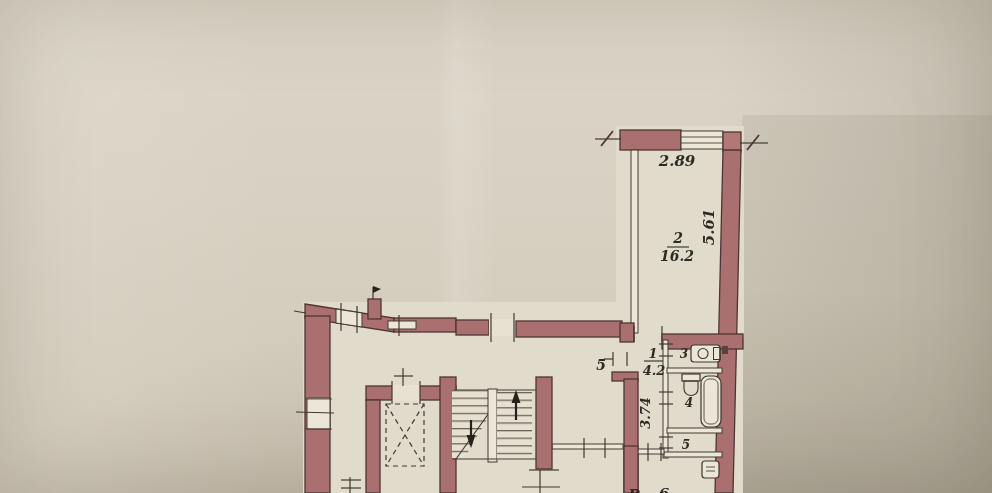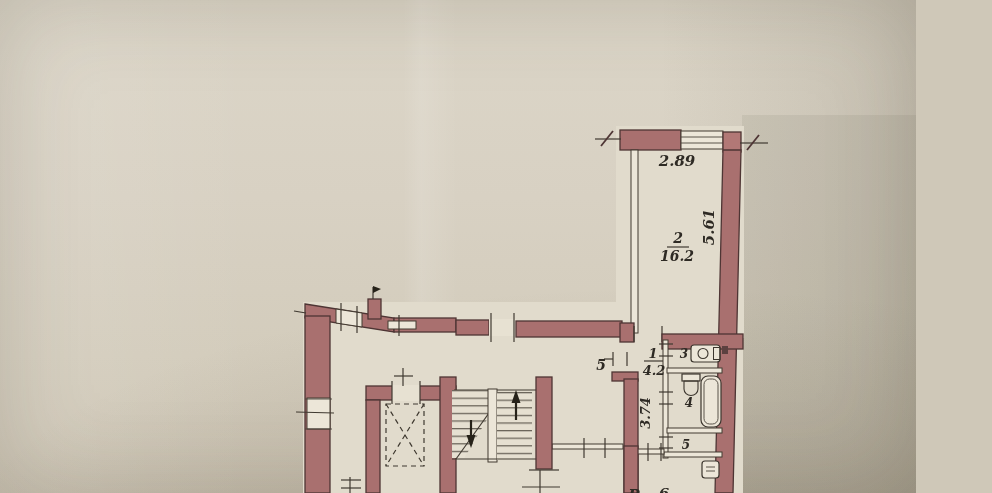--- a/index.html
+++ b/index.html
@@ -1,17 +1,17 @@
 <!DOCTYPE html>
 <html><head>
 <meta charset="utf-8">
 <style>
   html,body{margin:0;padding:0;background:#cfc8b8;}
   .scan{
-    position:relative;width:916px;height:493px;overflow:hidden;
+    position:relative;width:992px;height:493px;overflow:hidden;
     background:
       radial-gradient(130% 95% at 72% 115%, rgba(60,50,40,0.16), transparent 60%),
       linear-gradient(90deg, rgba(255,255,255,0.10), transparent 28%, transparent 44%, rgba(255,255,255,0.12) 46%, transparent 50%, transparent 72%, rgba(95,88,72,0.16)),
       linear-gradient(180deg, #dcd6c8 0%, #d8d1c3 40%, #d3ccbc 72%, #cdc5b4 100%);
     box-shadow: inset 0 0 90px rgba(75,63,45,0.22);
   }
   svg.plan{position:absolute;left:0;top:0;filter:blur(0.35px);}
   text{font-family:"DejaVu Serif", serif;font-style:italic;font-weight:bold;fill:#2e2a24;}
   .wall{fill:#a9706f;stroke:#4e3534;stroke-width:1.3;}
   .wall2{fill:#b27876;stroke:#4e3534;stroke-width:1.3;}

